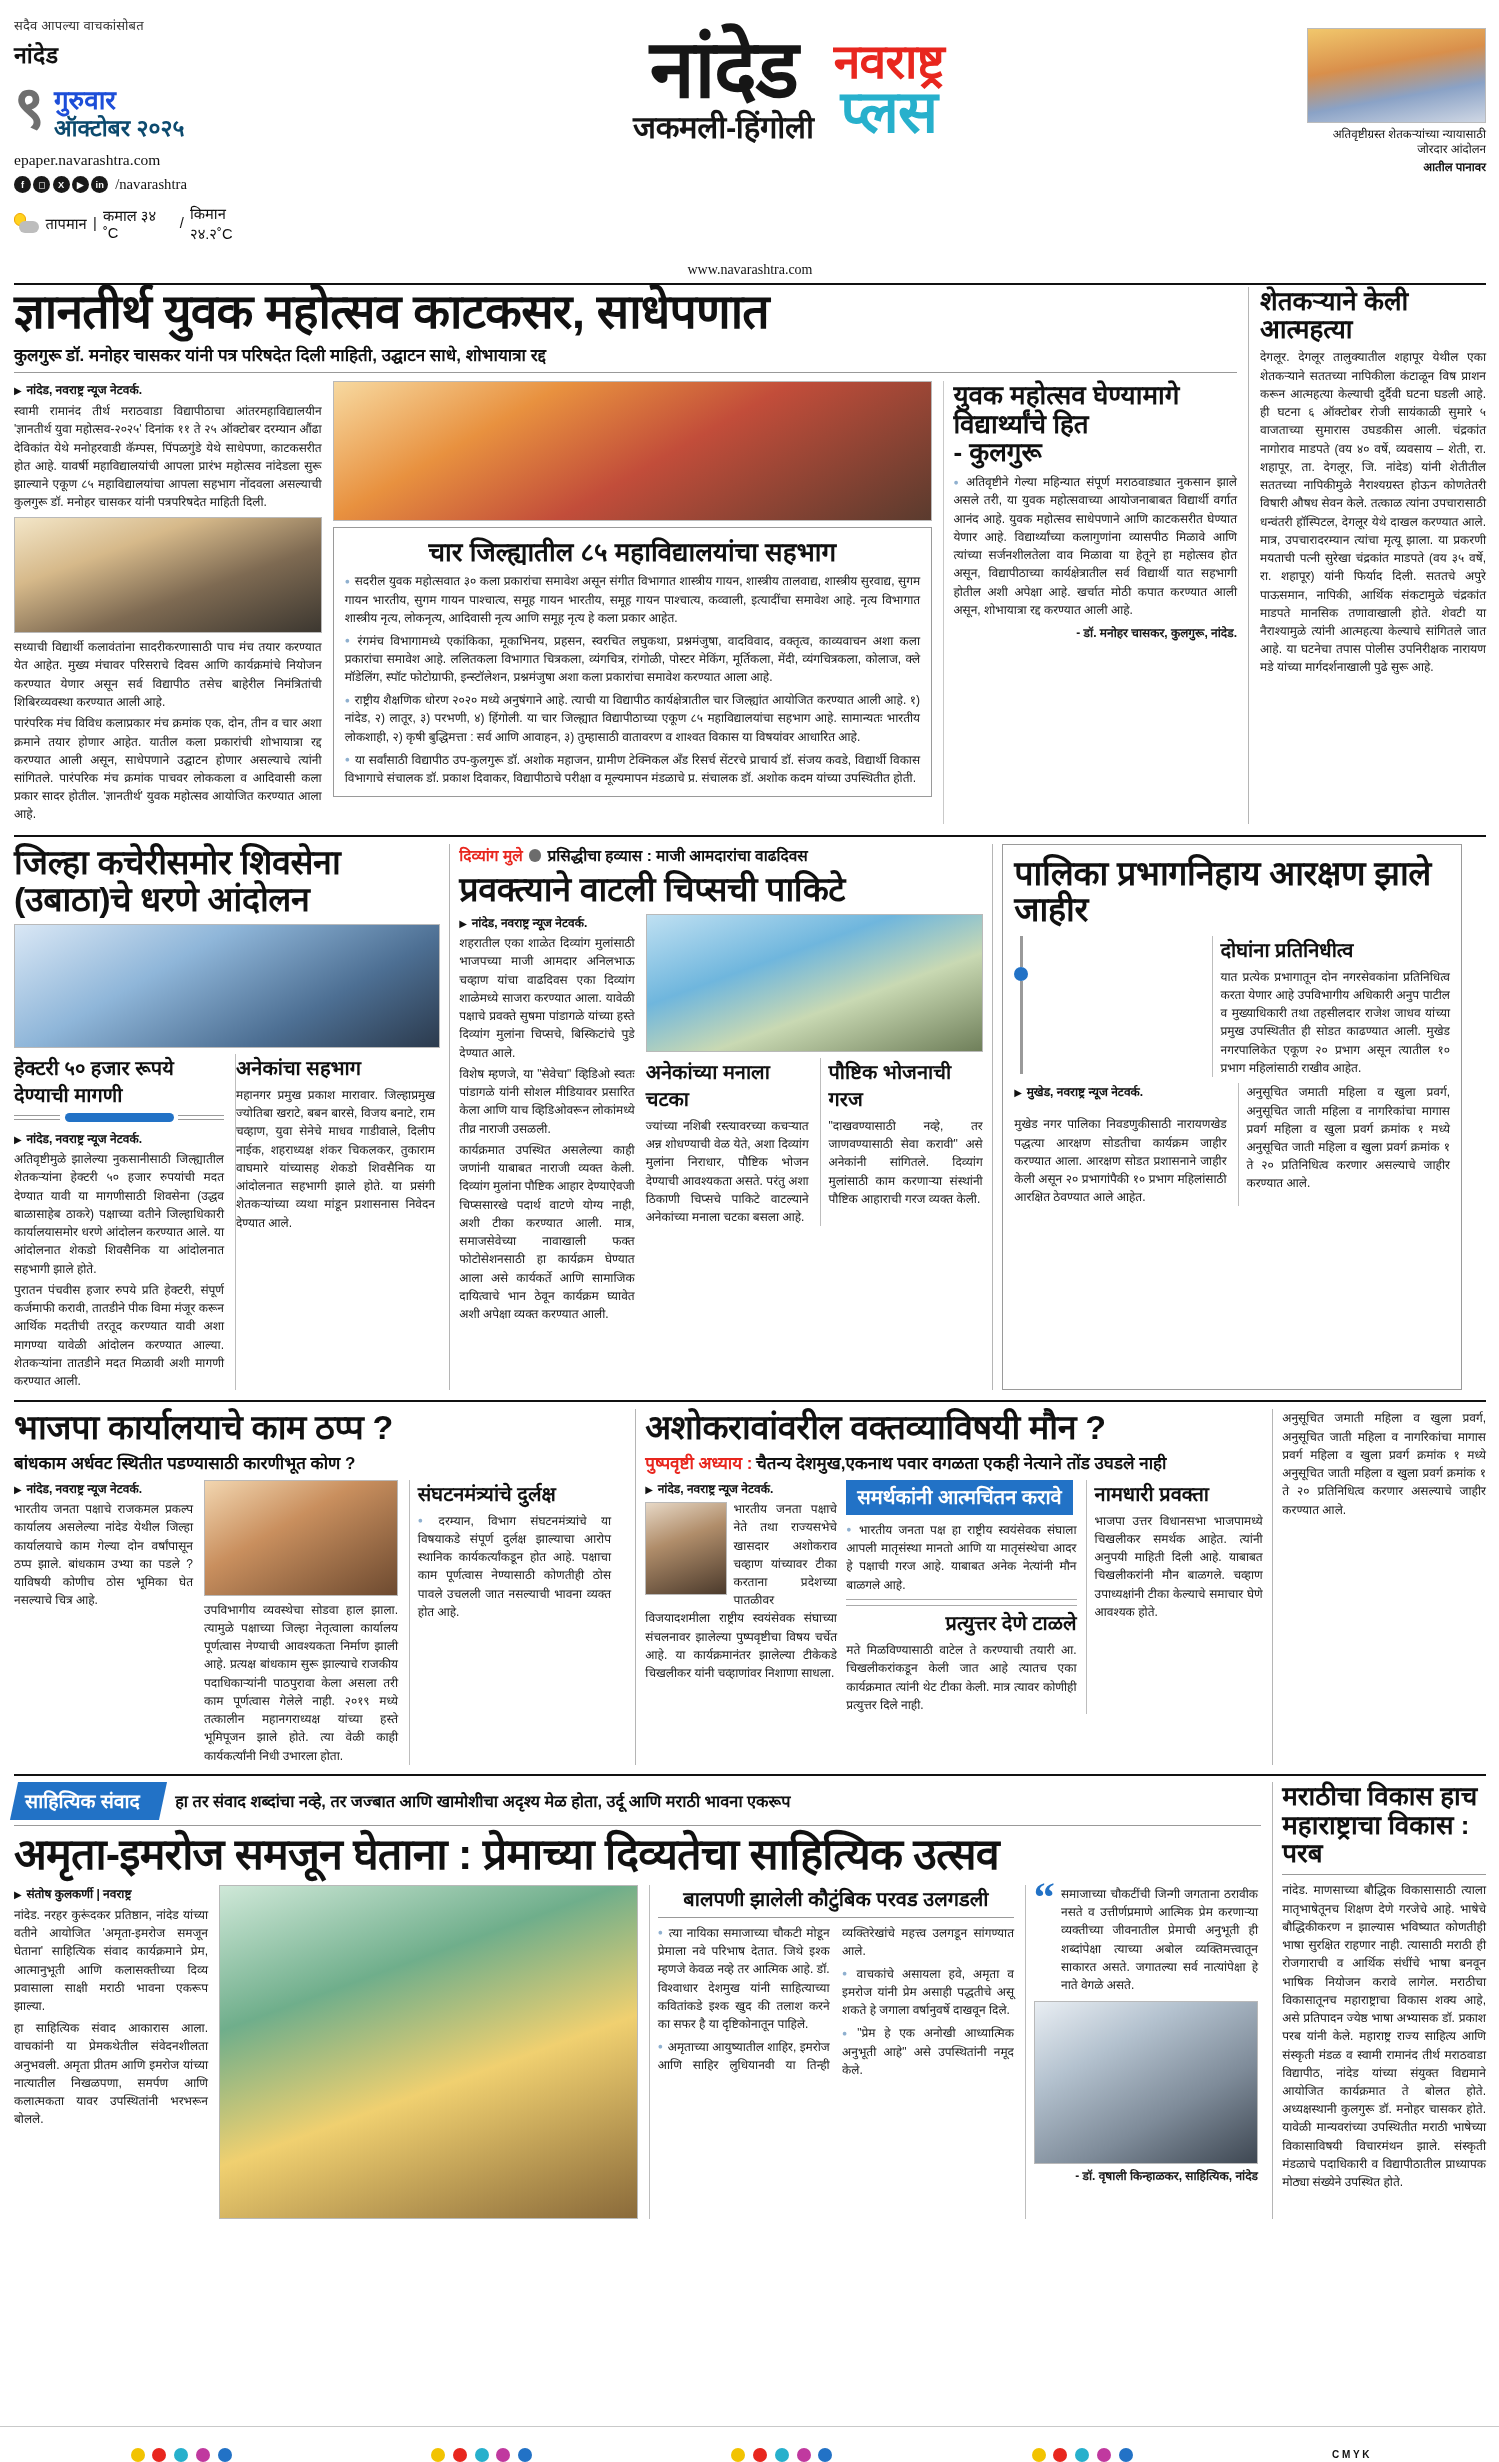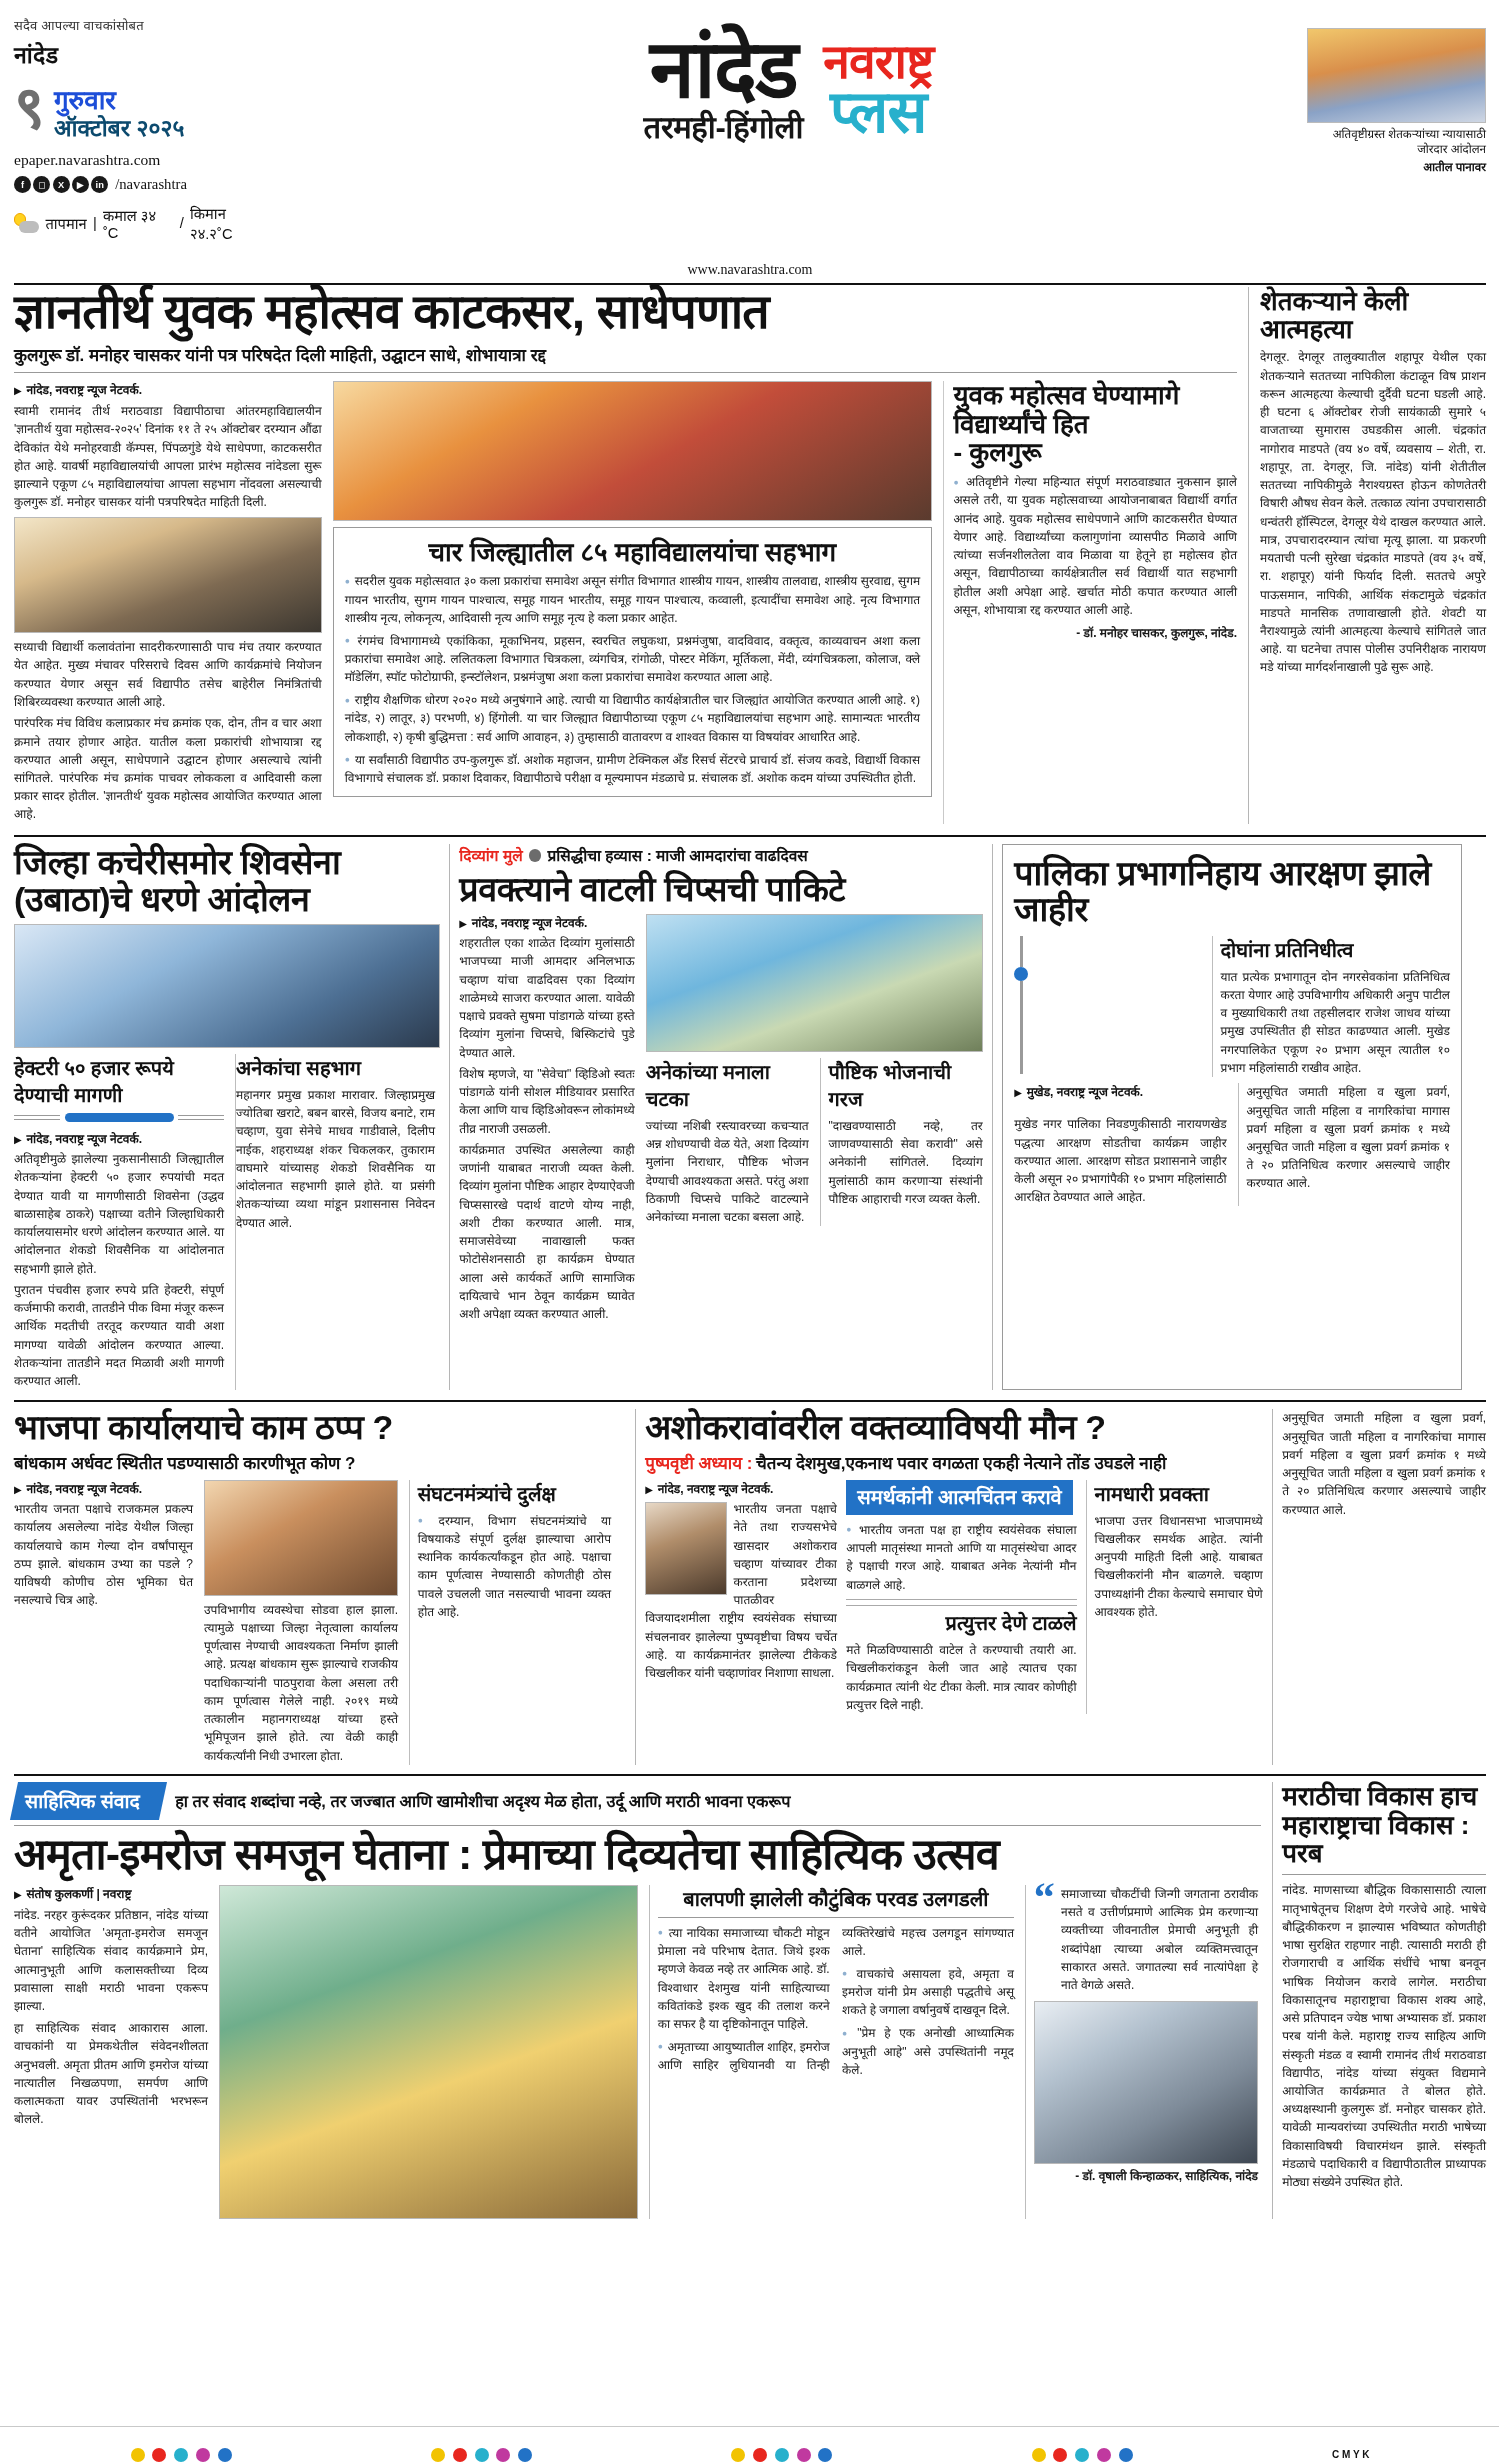--- a/index.html
+++ b/index.html
@@ -167,21 +167,21 @@
         <span>|</span>
         <span>कमाल ३४ ˚C</span>
         <span>/</span>
         <span>किमान २४.२˚C</span>
       </div>
     </div>
 
     <div class="mh-logo">
       <div class="logo-nanded">
         <div class="big">नांदेड</div>
-        <div class="sub">तरमही-हिंगोली</div>
+        <div class="sub">जकमली-हिंगोली</div>
       </div>
       <div class="logo-nav">
         <div class="nav">नवराष्ट्र</div>
         <div class="plus">प्लस</div>
       </div>
     </div>
 
     <div class="mh-right">
       <div class="mh-photo"></div>
       <div class="mh-cap">अतिवृष्टीग्रस्त शेतकऱ्यांच्या न्यायासाठी जोरदार आंदोलन</div>

